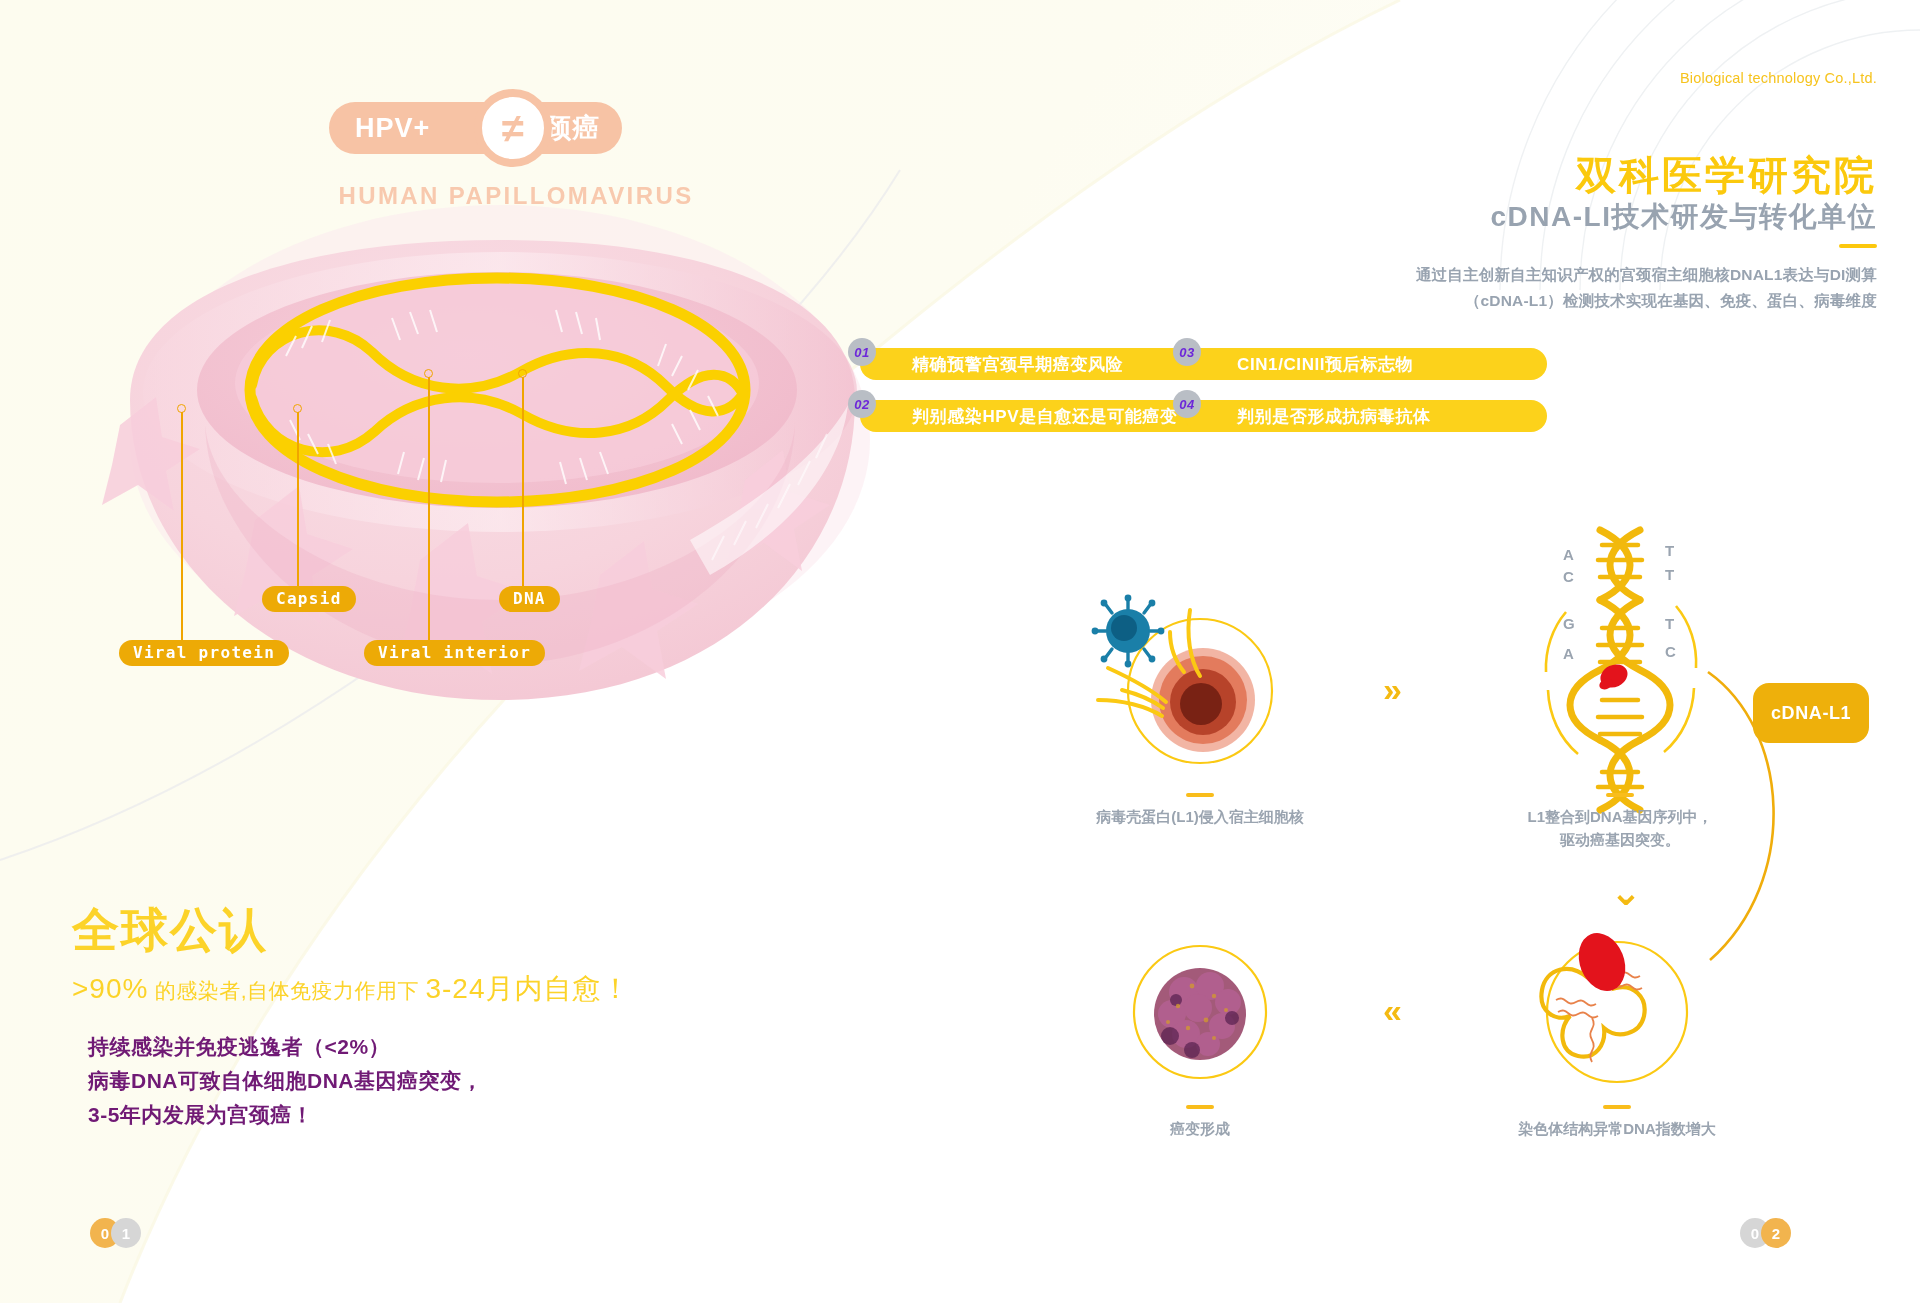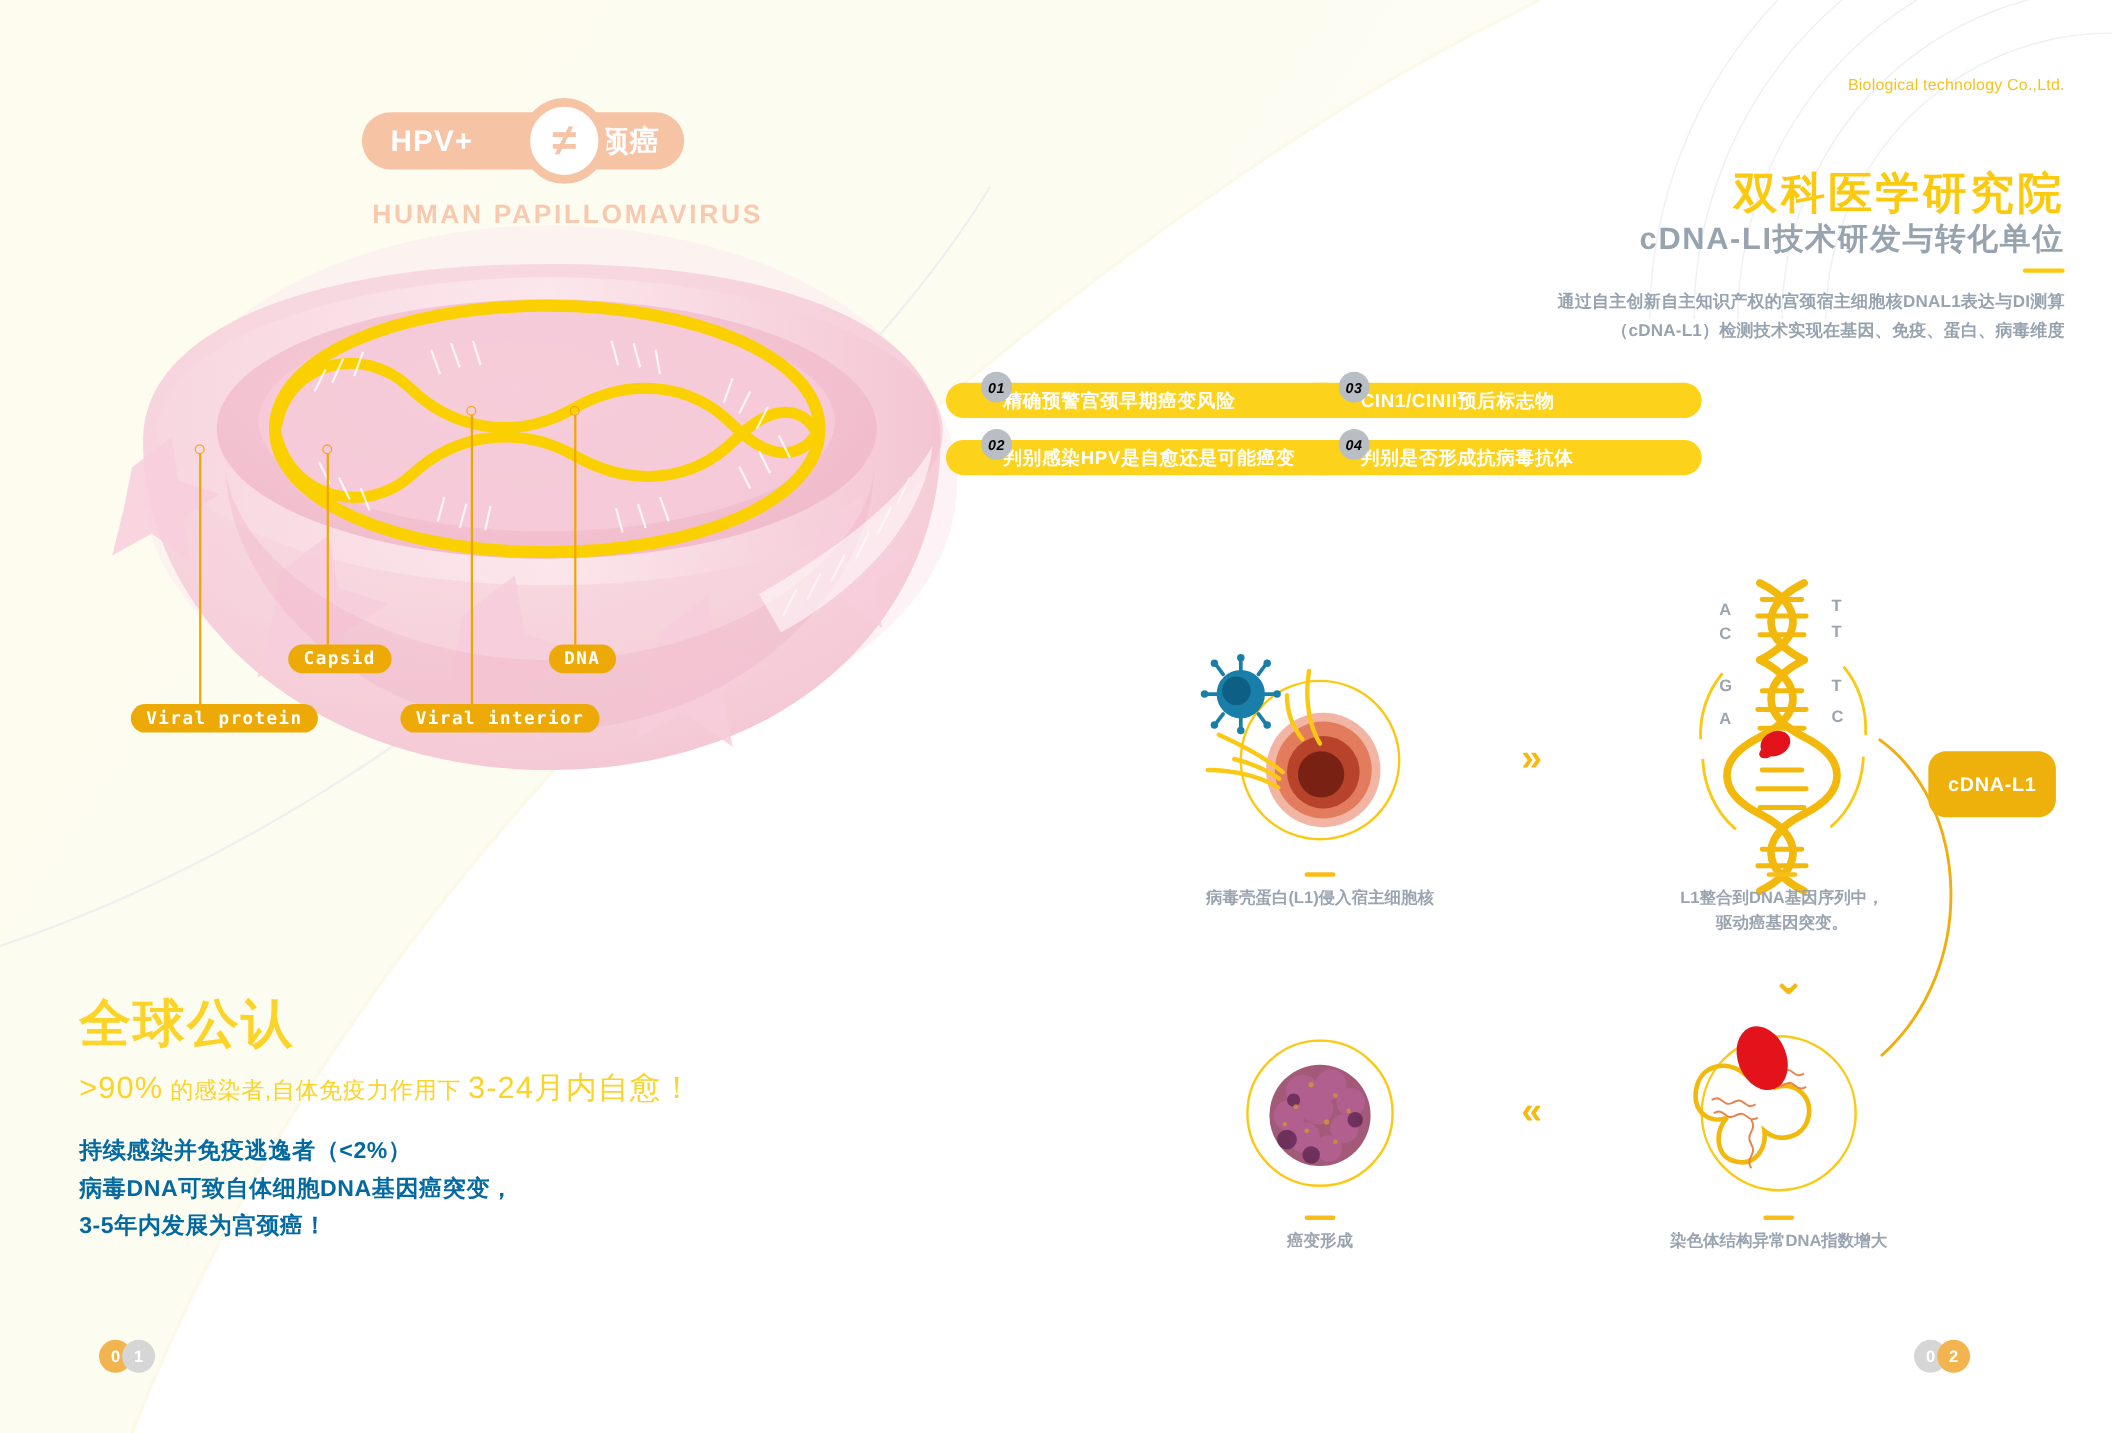--- a/index.html
+++ b/index.html
@@ -69,22 +69,22 @@
   .gb-title{
     color:#fcd329;font-size:47px;font-weight:bold;letter-spacing:2px;
     line-height:1.05;margin:0 0 16px 0;
   }
   .gb-line2{
     color:#fcd329;font-weight:normal;font-size:21px;letter-spacing:.5px;
     margin:0 0 22px 0;white-space:nowrap;
   }
   .gb-line2 .big{font-size:28px;letter-spacing:1px;}
   .gb-body{
-    color:#0369a1;font-weight:bold;font-size:21px;line-height:1.62;
-    letter-spacing:.5px;margin:0;
+    color:#701a75;font-weight:bold;font-size:21px;line-height:1.62;
+    letter-spacing:.5px;margin:16px;
   }
 
   
   .right-page{position:absolute;left:1020px;top:0;width:900px;height:1303px;}
 
   .corp{
     position:absolute;right:43px;top:70px;
     color:#f6c31d;font-size:14.5px;font-weight:normal;letter-spacing:.2px;
     white-space:nowrap;
   }
@@ -113,25 +113,24 @@
     position:absolute;height:32px;
     background:#fcd21b;border-radius:16px;
     color:#ffffff;font-size:17px;font-weight:bold;letter-spacing:.6px;
     display:flex;align-items:center;
     padding-left:52px;
     white-space:nowrap;
   }
   .pill-num{
     position:absolute;left:-12px;top:-10px;
     width:28px;height:28px;border-radius:50%;
-    background:#b9bec5;color:#000000;
+    background:#b9bec5;color:#6d28d9;
     font-size:13px;font-weight:bold;
     display:flex;align-items:center;justify-content:center;
     font-style:italic;
-    margin-left:44px;
   }
   .cap-dash{position:absolute;width:28px;height:4px;background:#f9bd1b;border-radius:2px;}
   .caption{
     position:absolute;color:#9aa4b0;font-size:15px;font-weight:bold;
     line-height:1.55;text-align:center;white-space:nowrap;
   }
   .chev{
     position:absolute;color:#f4ba12;font-size:34px;font-weight:bold;
     letter-spacing:-4px;line-height:1;
   }

